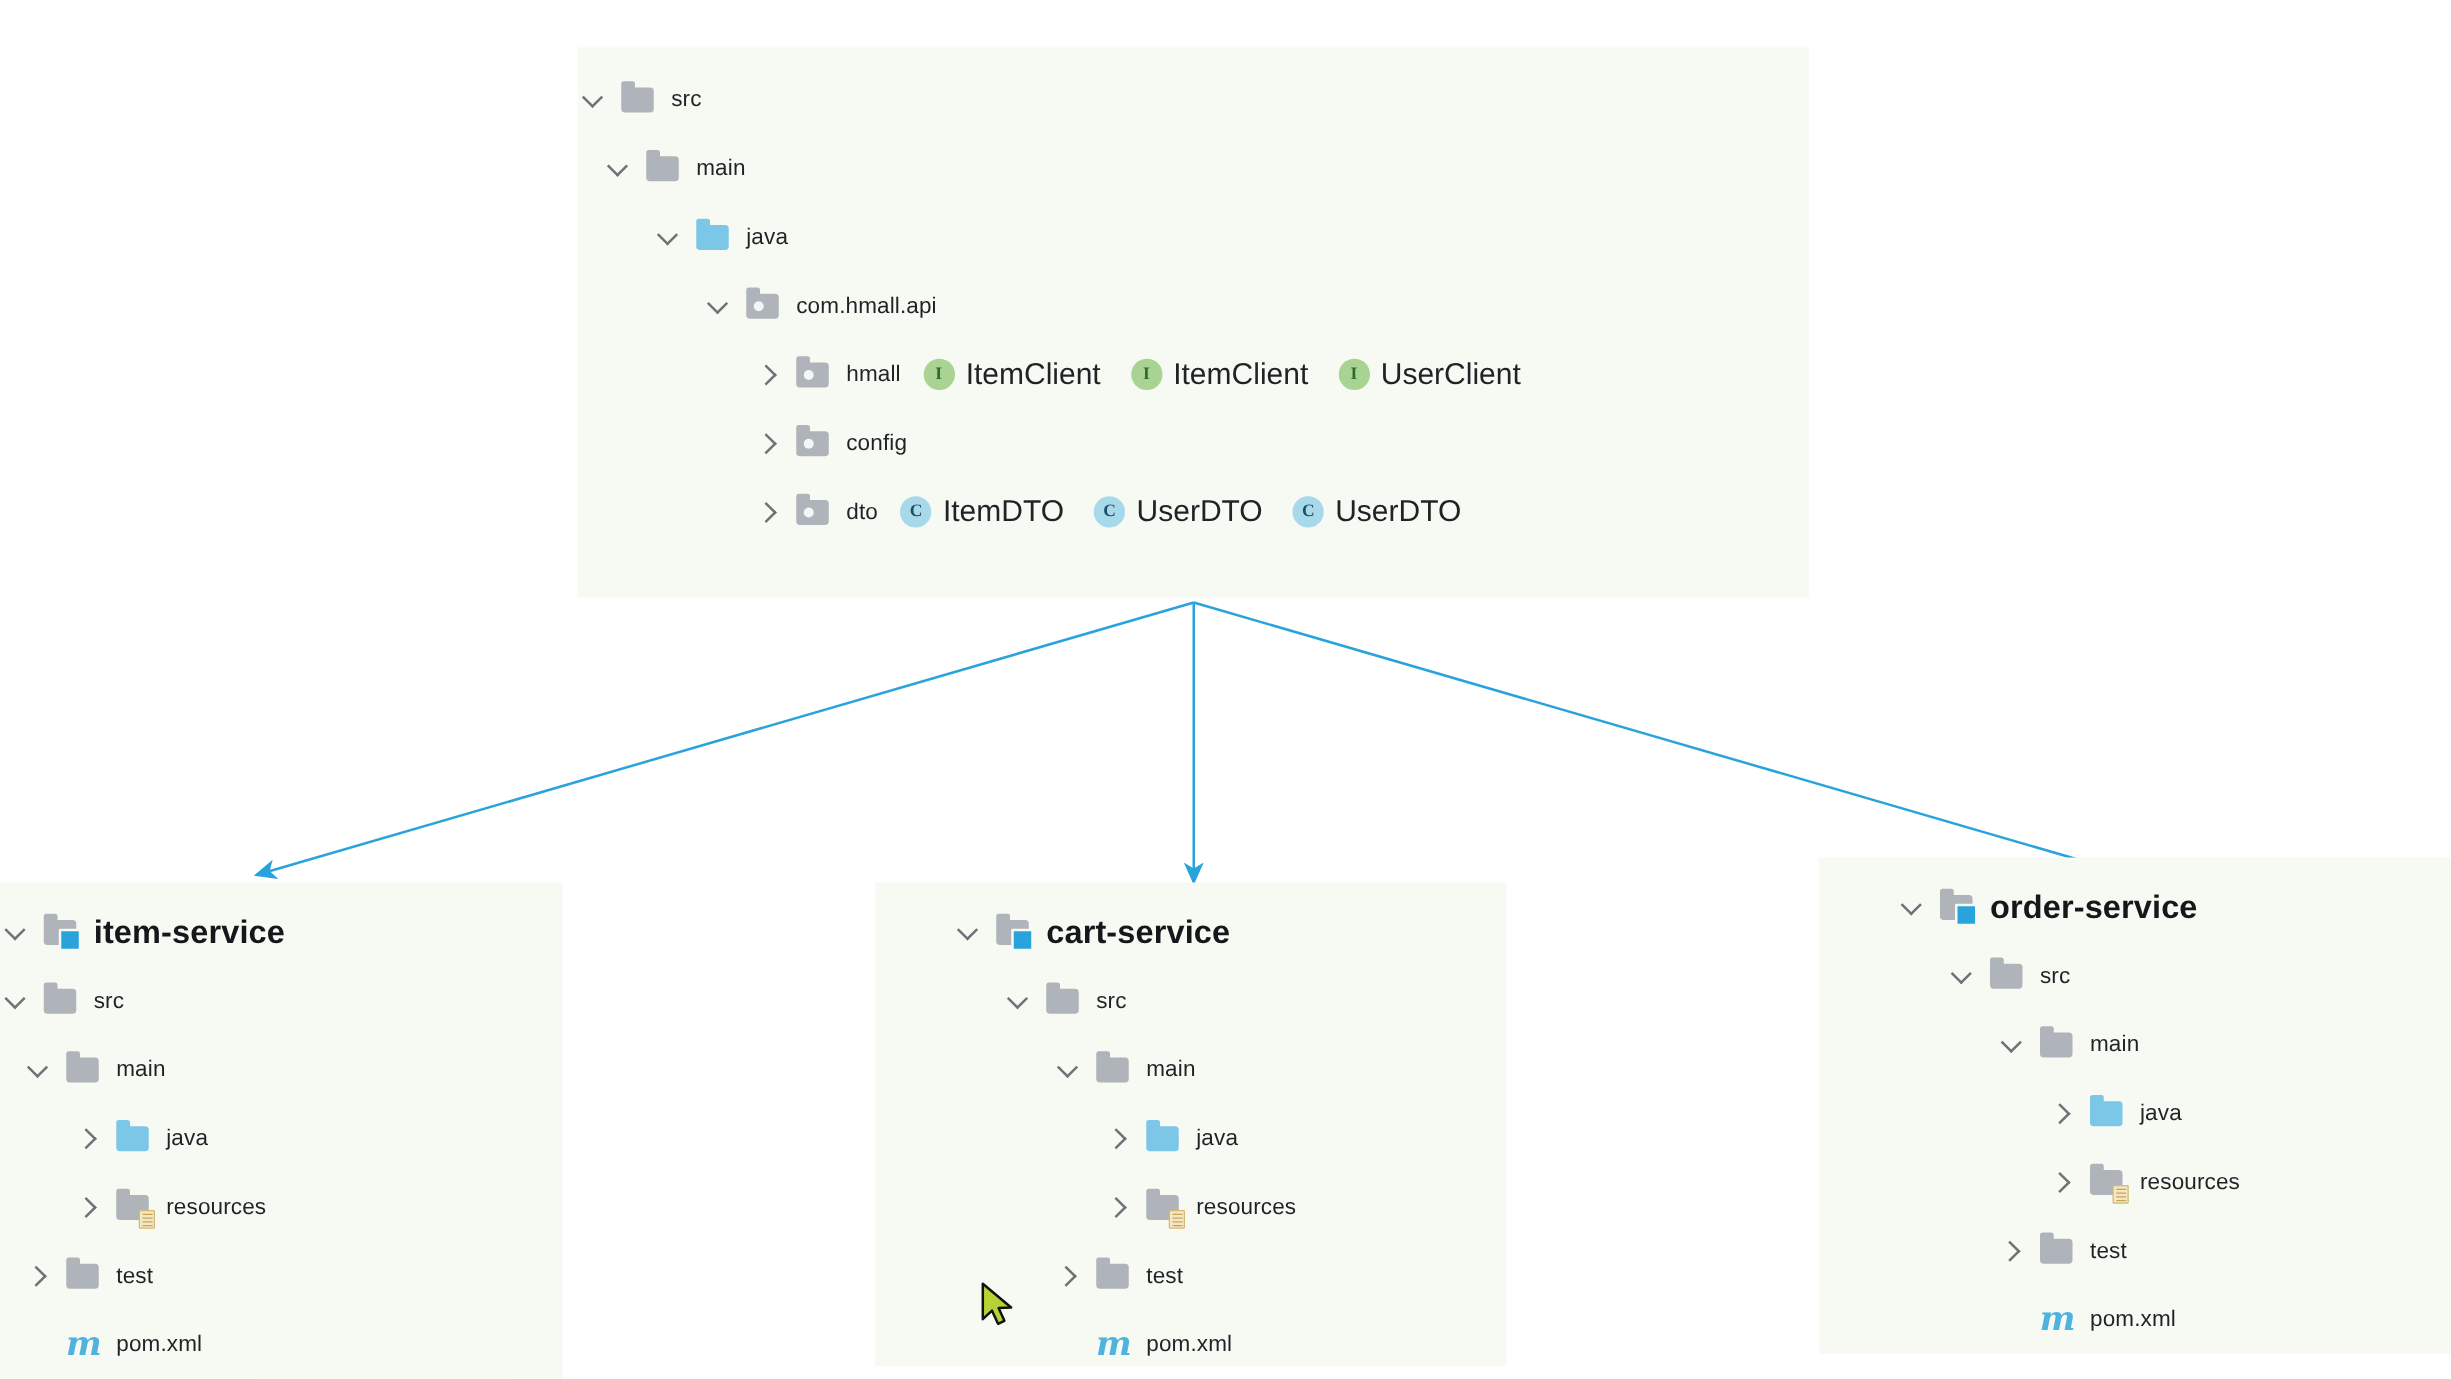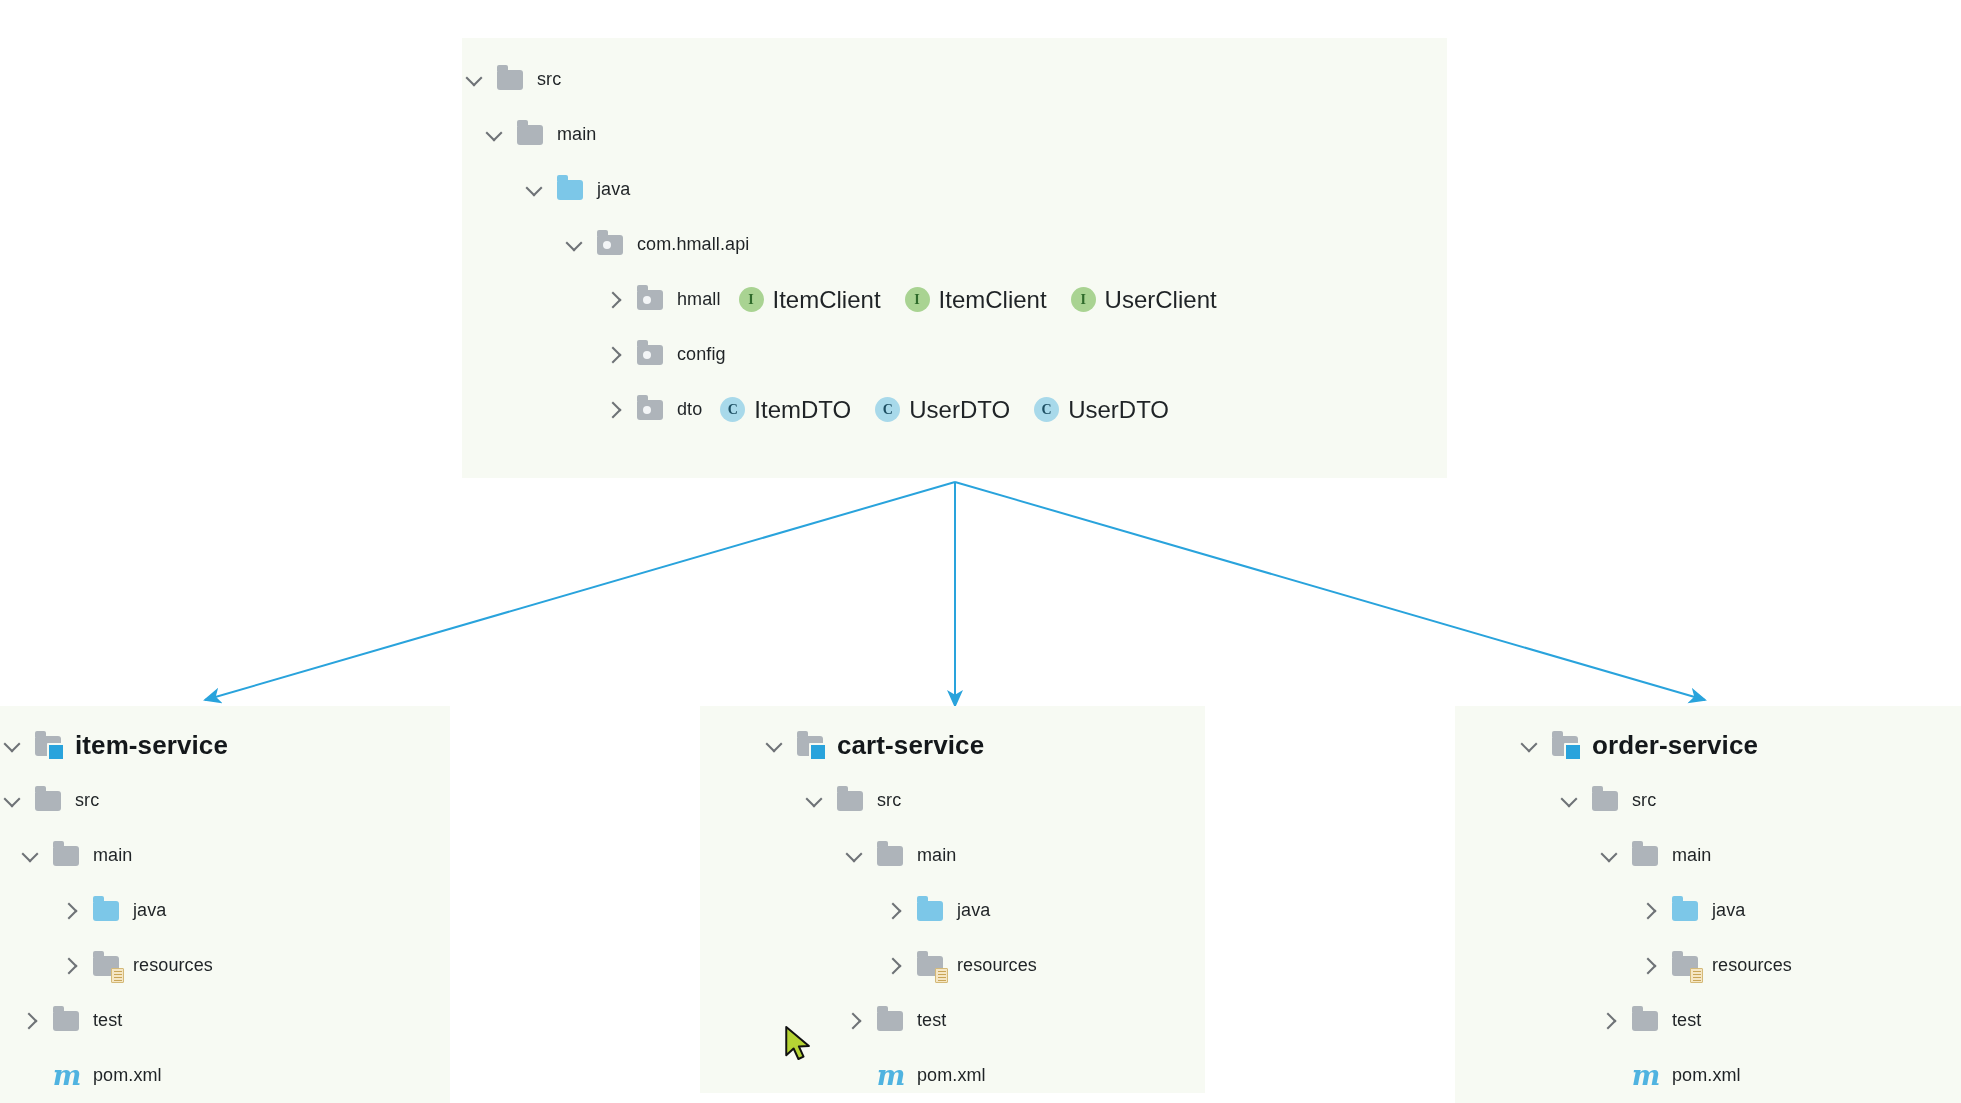--- a/index.html
+++ b/index.html
@@ -404,21 +404,21 @@
       </span>
       <span class="lbl">test</span>
     </div>
     <div class="row" style="padding-left: 142px;">
       <span class="chev blank"></span>
       <span class="ico-maven">m</span>
       <span class="lbl">pom.xml</span>
     </div>
   </div>
 
-<div class="panel" id="svc-2" style="left:1455px; top:706px; width:506px; height:397px; padding:12px 0 0 0;">
+<div class="panel" id="svc-2" style="left:1455px; top:686px; width:506px; height:397px; padding:12px 0 0 0;">
     <div class="row" style="padding-left: 62px;">
       <span class="chev down"></span>
       <span class="ico">
         <span class="fold"></span>
         <span class="badge-module"></span>
       </span>
       <span class="lbl bold">order-service</span>
     </div>
     <div class="row" style="padding-left: 102px;">
       <span class="chev down"></span>

